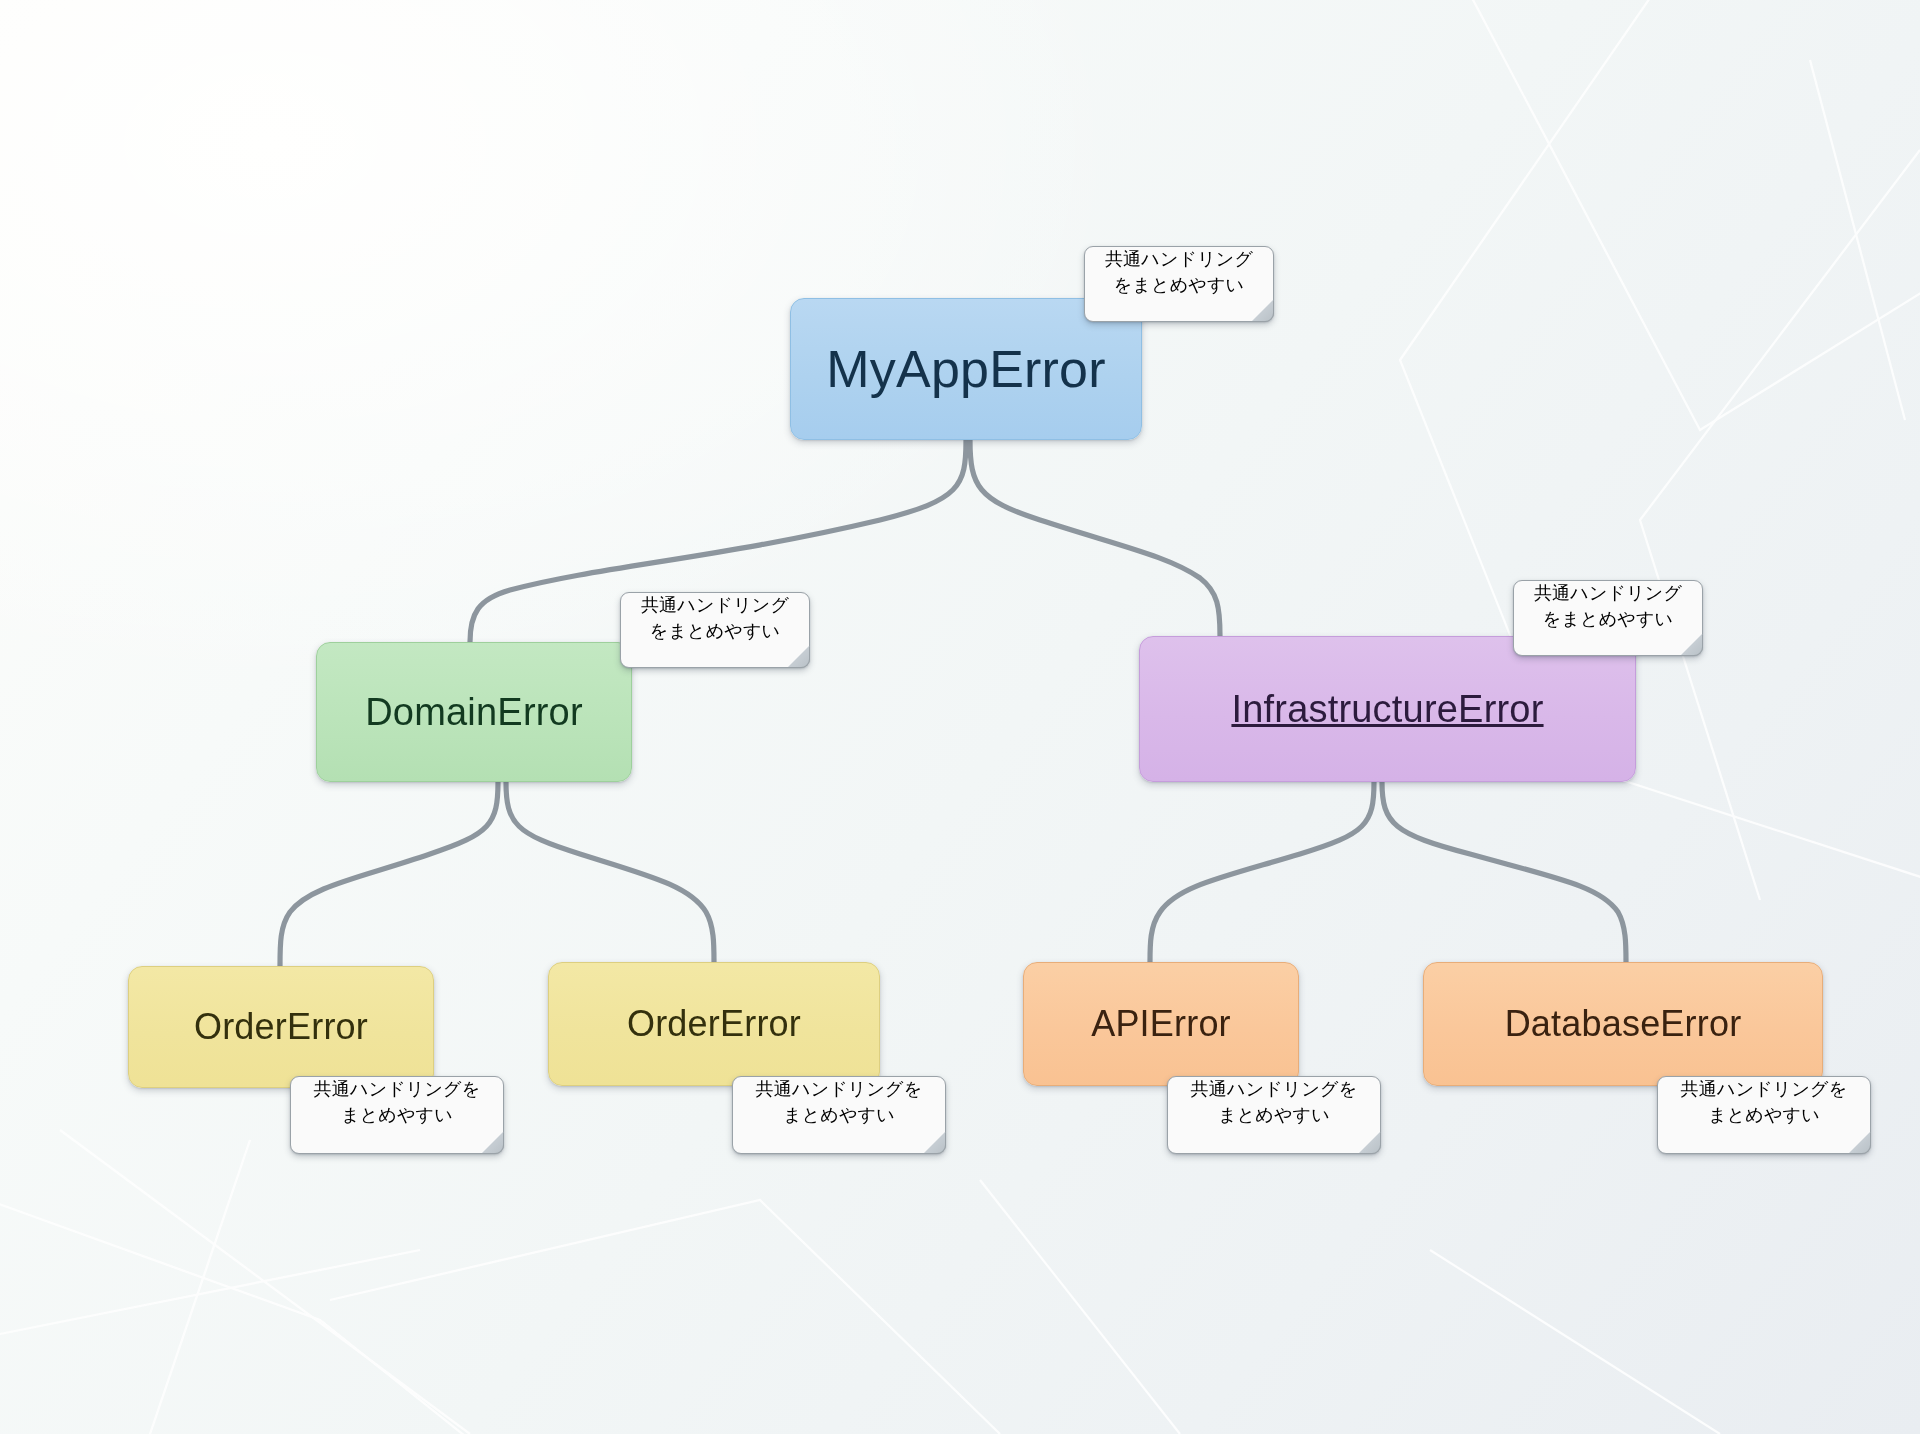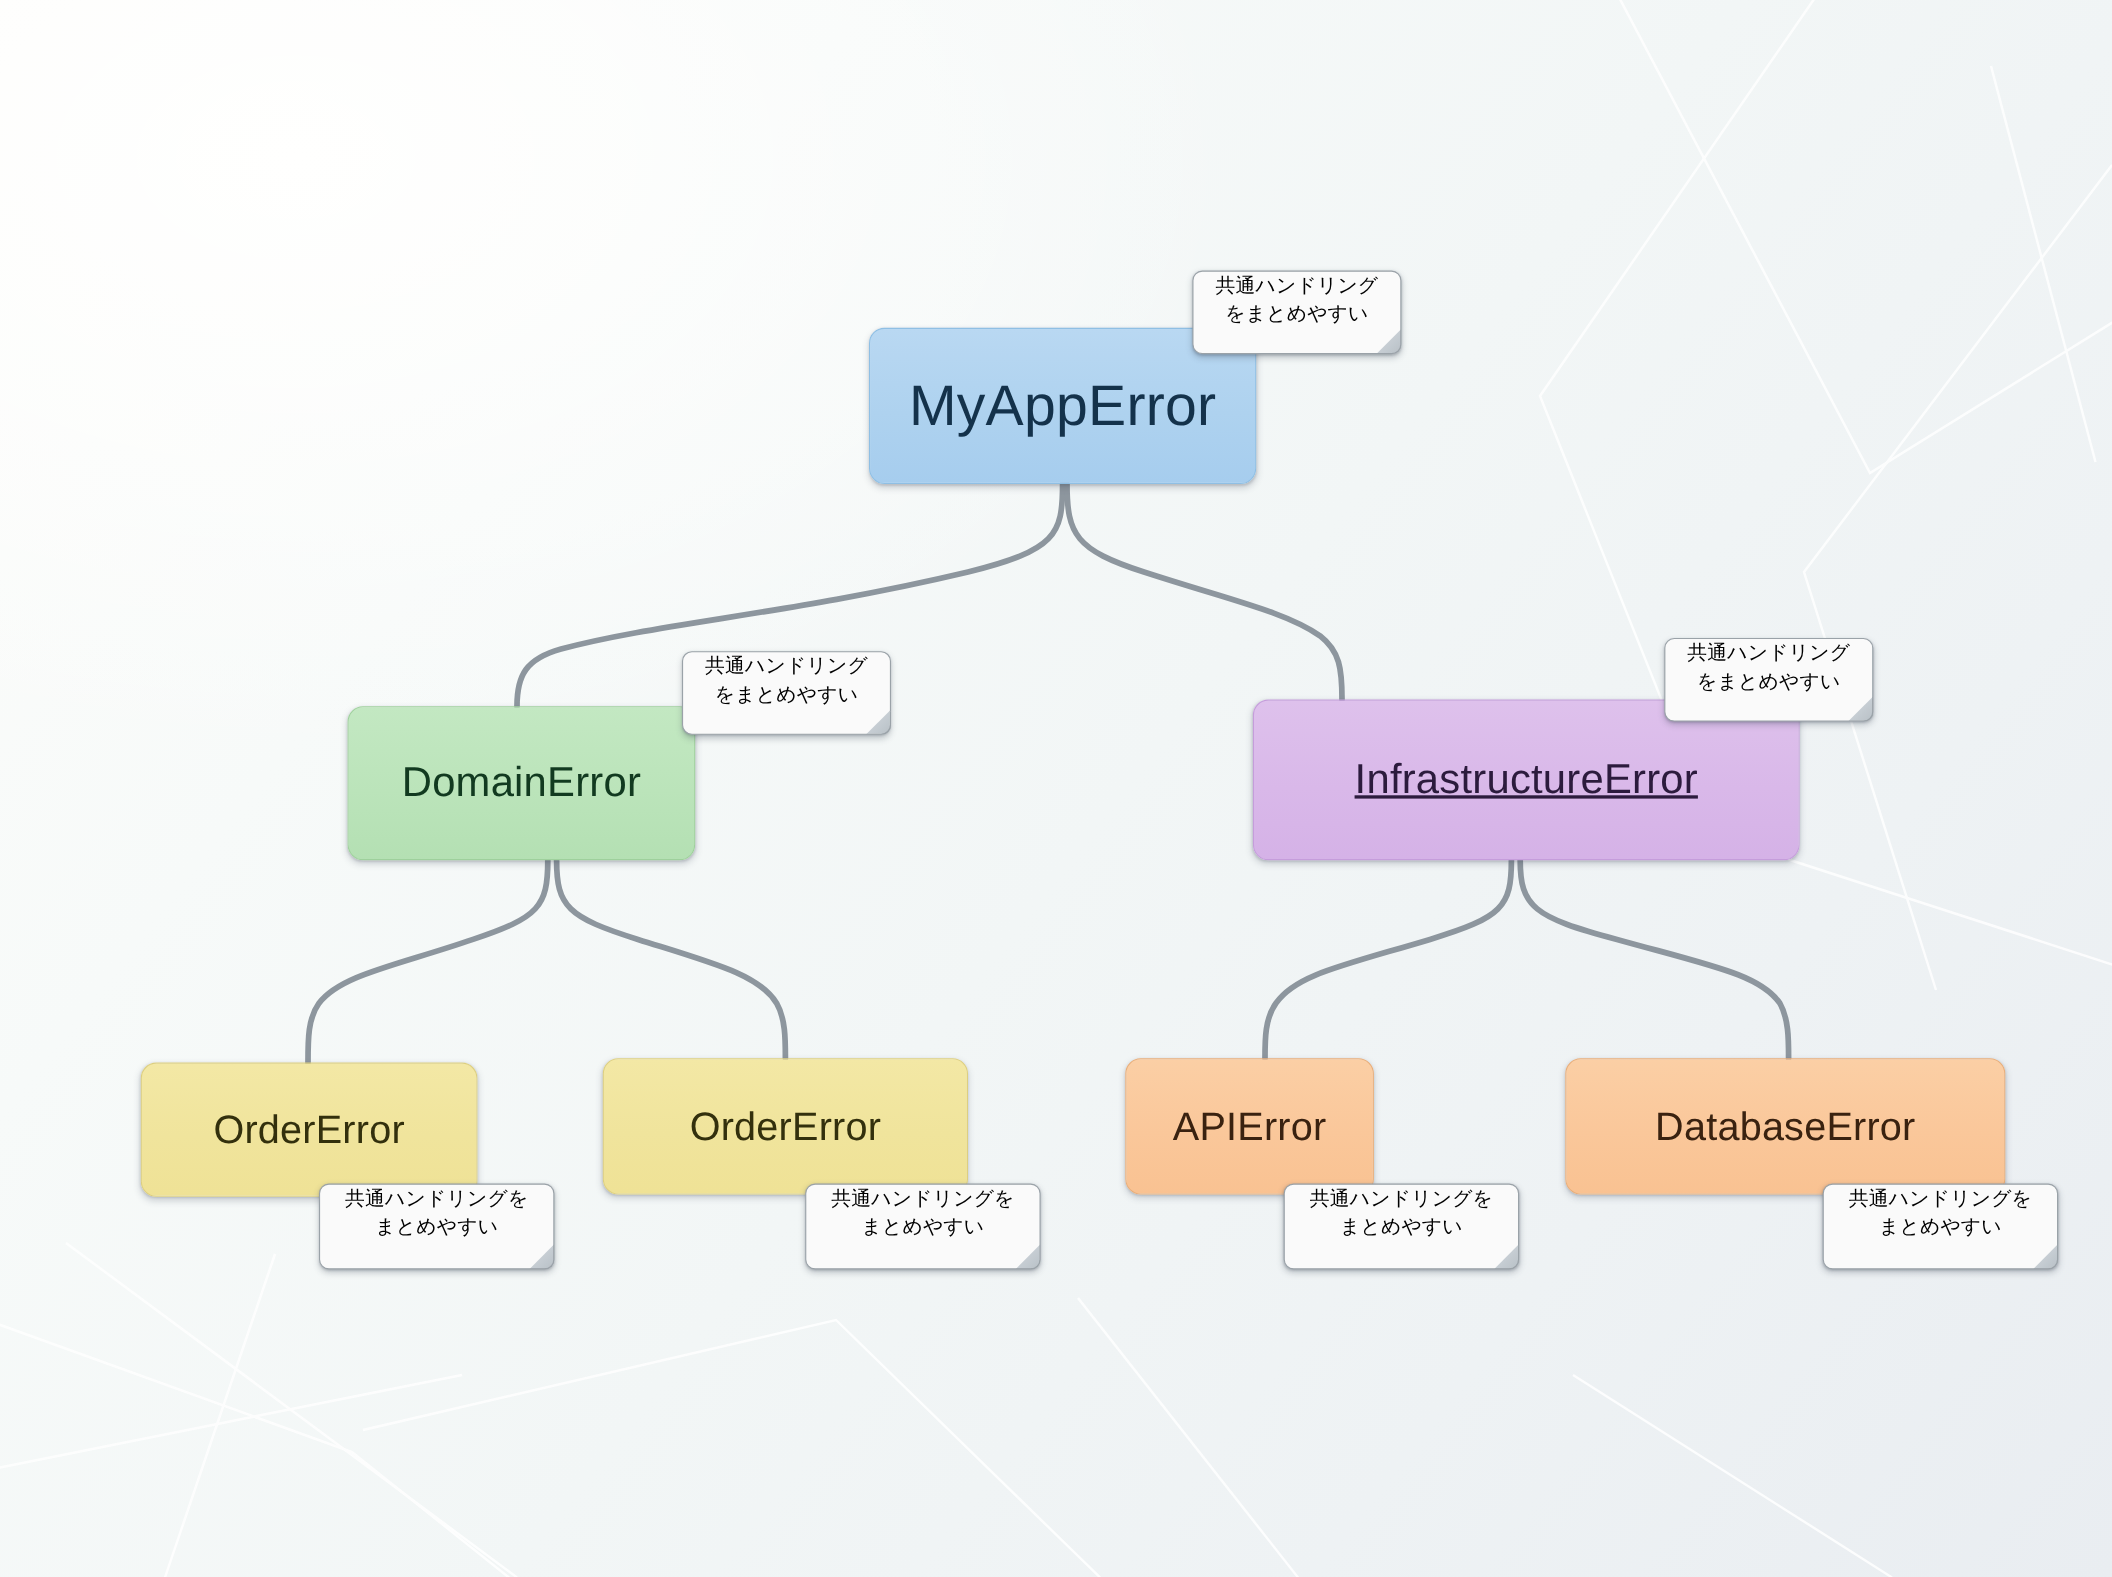--- a/index.html
+++ b/index.html
@@ -169,21 +169,21 @@
   </div>
 
   <div class="node n-yellow" style="left:128px; top:966px; width:306px; height:122px;">
     <span class="node-label" style="font-size:36px;">OrderError</span>
   </div>
 
   <div class="node n-yellow" style="left:548px; top:962px; width:332px; height:124px;">
     <span class="node-label" style="font-size:36px;">OrderError</span>
   </div>
 
-  <div class="node n-orange" style="left:1023px; top:962px; width:226px; height:124px;">
+  <div class="node n-orange" style="left:1023px; top:962px; width:276px; height:124px;">
     <span class="node-label" style="font-size:36px;">APIError</span>
   </div>
 
   <div class="node n-orange" style="left:1423px; top:962px; width:400px; height:124px;">
     <span class="node-label" style="font-size:36px;">DatabaseError</span>
   </div>
 
   <div class="note" style="left:1084px; top:246px; width:190px; height:76px;">
     <span class="note-text" style="font-size:18px;">共通ハンドリング
 をまとめやすい</span>

